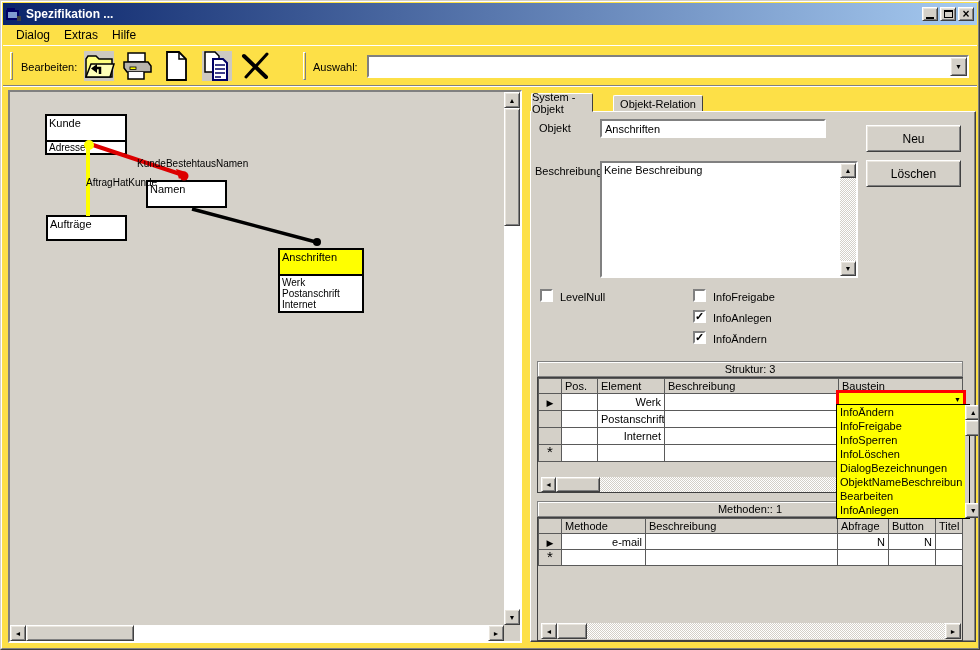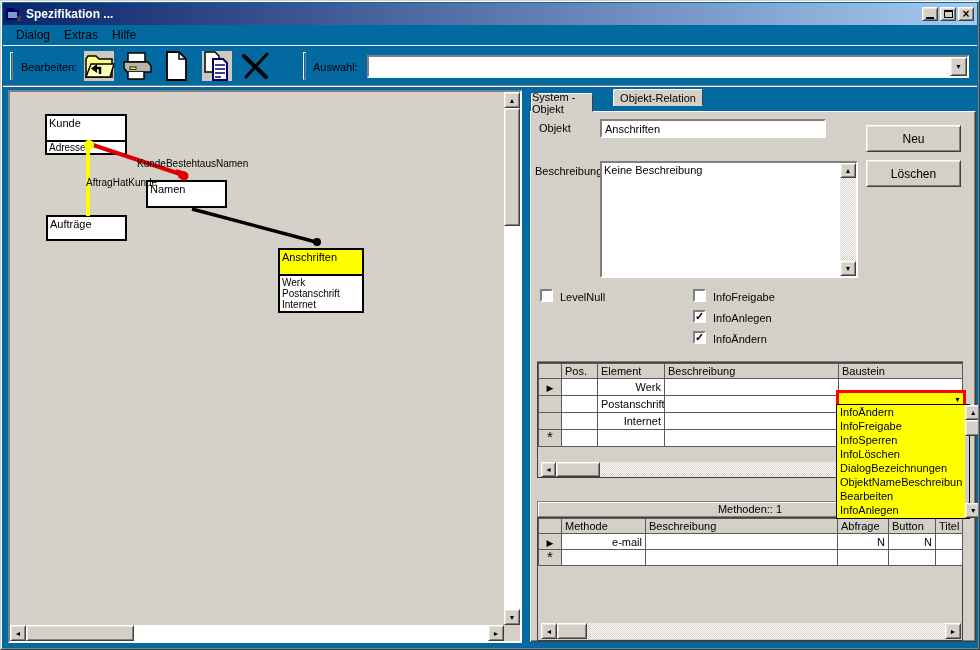--- a/index.html
+++ b/index.html
@@ -1,18 +1,18 @@
 <!DOCTYPE html>
 <html><head>
 <meta charset="utf-8">
 <style>
   *{margin:0;padding:0;box-sizing:border-box;}
   html,body{width:980px;height:650px;background:#808080;}
   body{font-family:"Liberation Sans",sans-serif;font-size:11px;color:#000;}
-  #win{position:relative;width:980px;height:650px;background:#0369a1;overflow:hidden;}
+  #win{position:relative;width:980px;height:650px;background:#fde047;overflow:hidden;}
   #win::before{content:"";position:absolute;inset:0;border:1px solid;border-color:#d4d0c8 #404040 #404040 #d4d0c8;pointer-events:none;z-index:50;}
   #win::after{content:"";position:absolute;inset:1px;border:1px solid;border-color:#fff #808080 #808080 #fff;pointer-events:none;z-index:50;}
   .abs{position:absolute;}
   
   .raised{border:1px solid;border-color:#fff #404040 #404040 #fff;box-shadow:inset 1px 1px 0 #e9e5dd,inset -1px -1px 0 #808080;background:#d4d0c8;}
   .sunken{border:2px solid;border-color:#808080 #fff #fff #808080;background:#fff;}
   .dither{background:repeating-conic-gradient(#ffffff 0% 25%,#d4d0c8 0% 50%) 0 0/2px 2px;}
   
   .titlebar{left:3px;top:3px;width:974px;height:22px;background:linear-gradient(to right,#0a246a,#a6caf0);display:flex;align-items:center;padding:0 3px;}
   .titlebar .title{color:#fff;font-weight:bold;font-size:12px;margin-left:5px;flex:1;}
@@ -207,21 +207,21 @@
         </div>
       <div class="abs raised" style="left:16px;top:0;width:108px;height:16px;"></div>
       <div class="abs sbtn raised" style="left:478px;top:0;width:16px;height:16px;">
           <span>►</span>
         </div>
     </div>
     <div class="abs corner"></div>
   </div>
 
   <div class="abs tab" style="left:531px;top:93px;width:62px;height:19px;z-index:2;">System - Objekt</div>
-  <div class="abs tab" style="left:613px;top:89px;width:90px;height:17px;">Objekt-Relation</div>
+  <div class="abs tab" style="left:613px;top:95px;width:90px;height:17px;">Objekt-Relation</div>
   <div class="abs tabpage"></div>
 
   <span class="abs lbl" style="left:539px;top:122px;">Objekt</span>
   <input class="abs field" style="left: 600px; top: 119px; width: 226px; height: 19px;" value="Anschriften">
   <div class="abs raised pushbtn" style="left:866px;top:125px;width:95px;height:27px;">Neu</div>
   <div class="abs raised pushbtn" style="left:866px;top:160px;width:95px;height:27px;">Löschen</div>
 
   <span class="abs lbl" style="left:535px;top:165px;">Beschreibung</span>
   <div class="abs sunken" style="left:600px;top:161px;width:258px;height:117px;">
     <div style="position:absolute;left:2px;top:1px;right:18px;font-size:11px;">Keine Beschreibung</div>
@@ -238,21 +238,21 @@
   <div class="abs cb" style="left:540px;top:289px;" data-checked="false"></div>
   <span class="abs lbl" style="left:560px;top:291px;">LevelNull</span>
   <div class="abs cb" style="left:693px;top:289px;" data-checked="false"></div>
   <span class="abs lbl" style="left:713px;top:291px;">InfoFreigabe</span>
   <div class="abs cb" style="left:693px;top:310px;" data-checked="true"></div>
   <span class="abs lbl" style="left:713px;top:312px;">InfoAnlegen</span>
   <div class="abs cb" style="left:693px;top:331px;" data-checked="true"></div>
   <span class="abs lbl" style="left:713px;top:333px;">InfoÄndern</span>
 
   <div class="abs caption" style="left:537px;top:361px;width:426px;height:16px;">Struktur: 3</div>
-  <div class="abs gridbox" style="left:537px;top:362px;width:426px;height:116px;">
+  <div class="abs gridbox" style="left:537px;top:377px;width:426px;height:116px;">
     <table class="grid">
       <colgroup>
           <col style="width:23px">
           <col style="width:36px">
           <col style="width:67px">
           <col style="width:174px">
           <col style="width:124px">
         </colgroup>
       <tbody>
           <tr>

